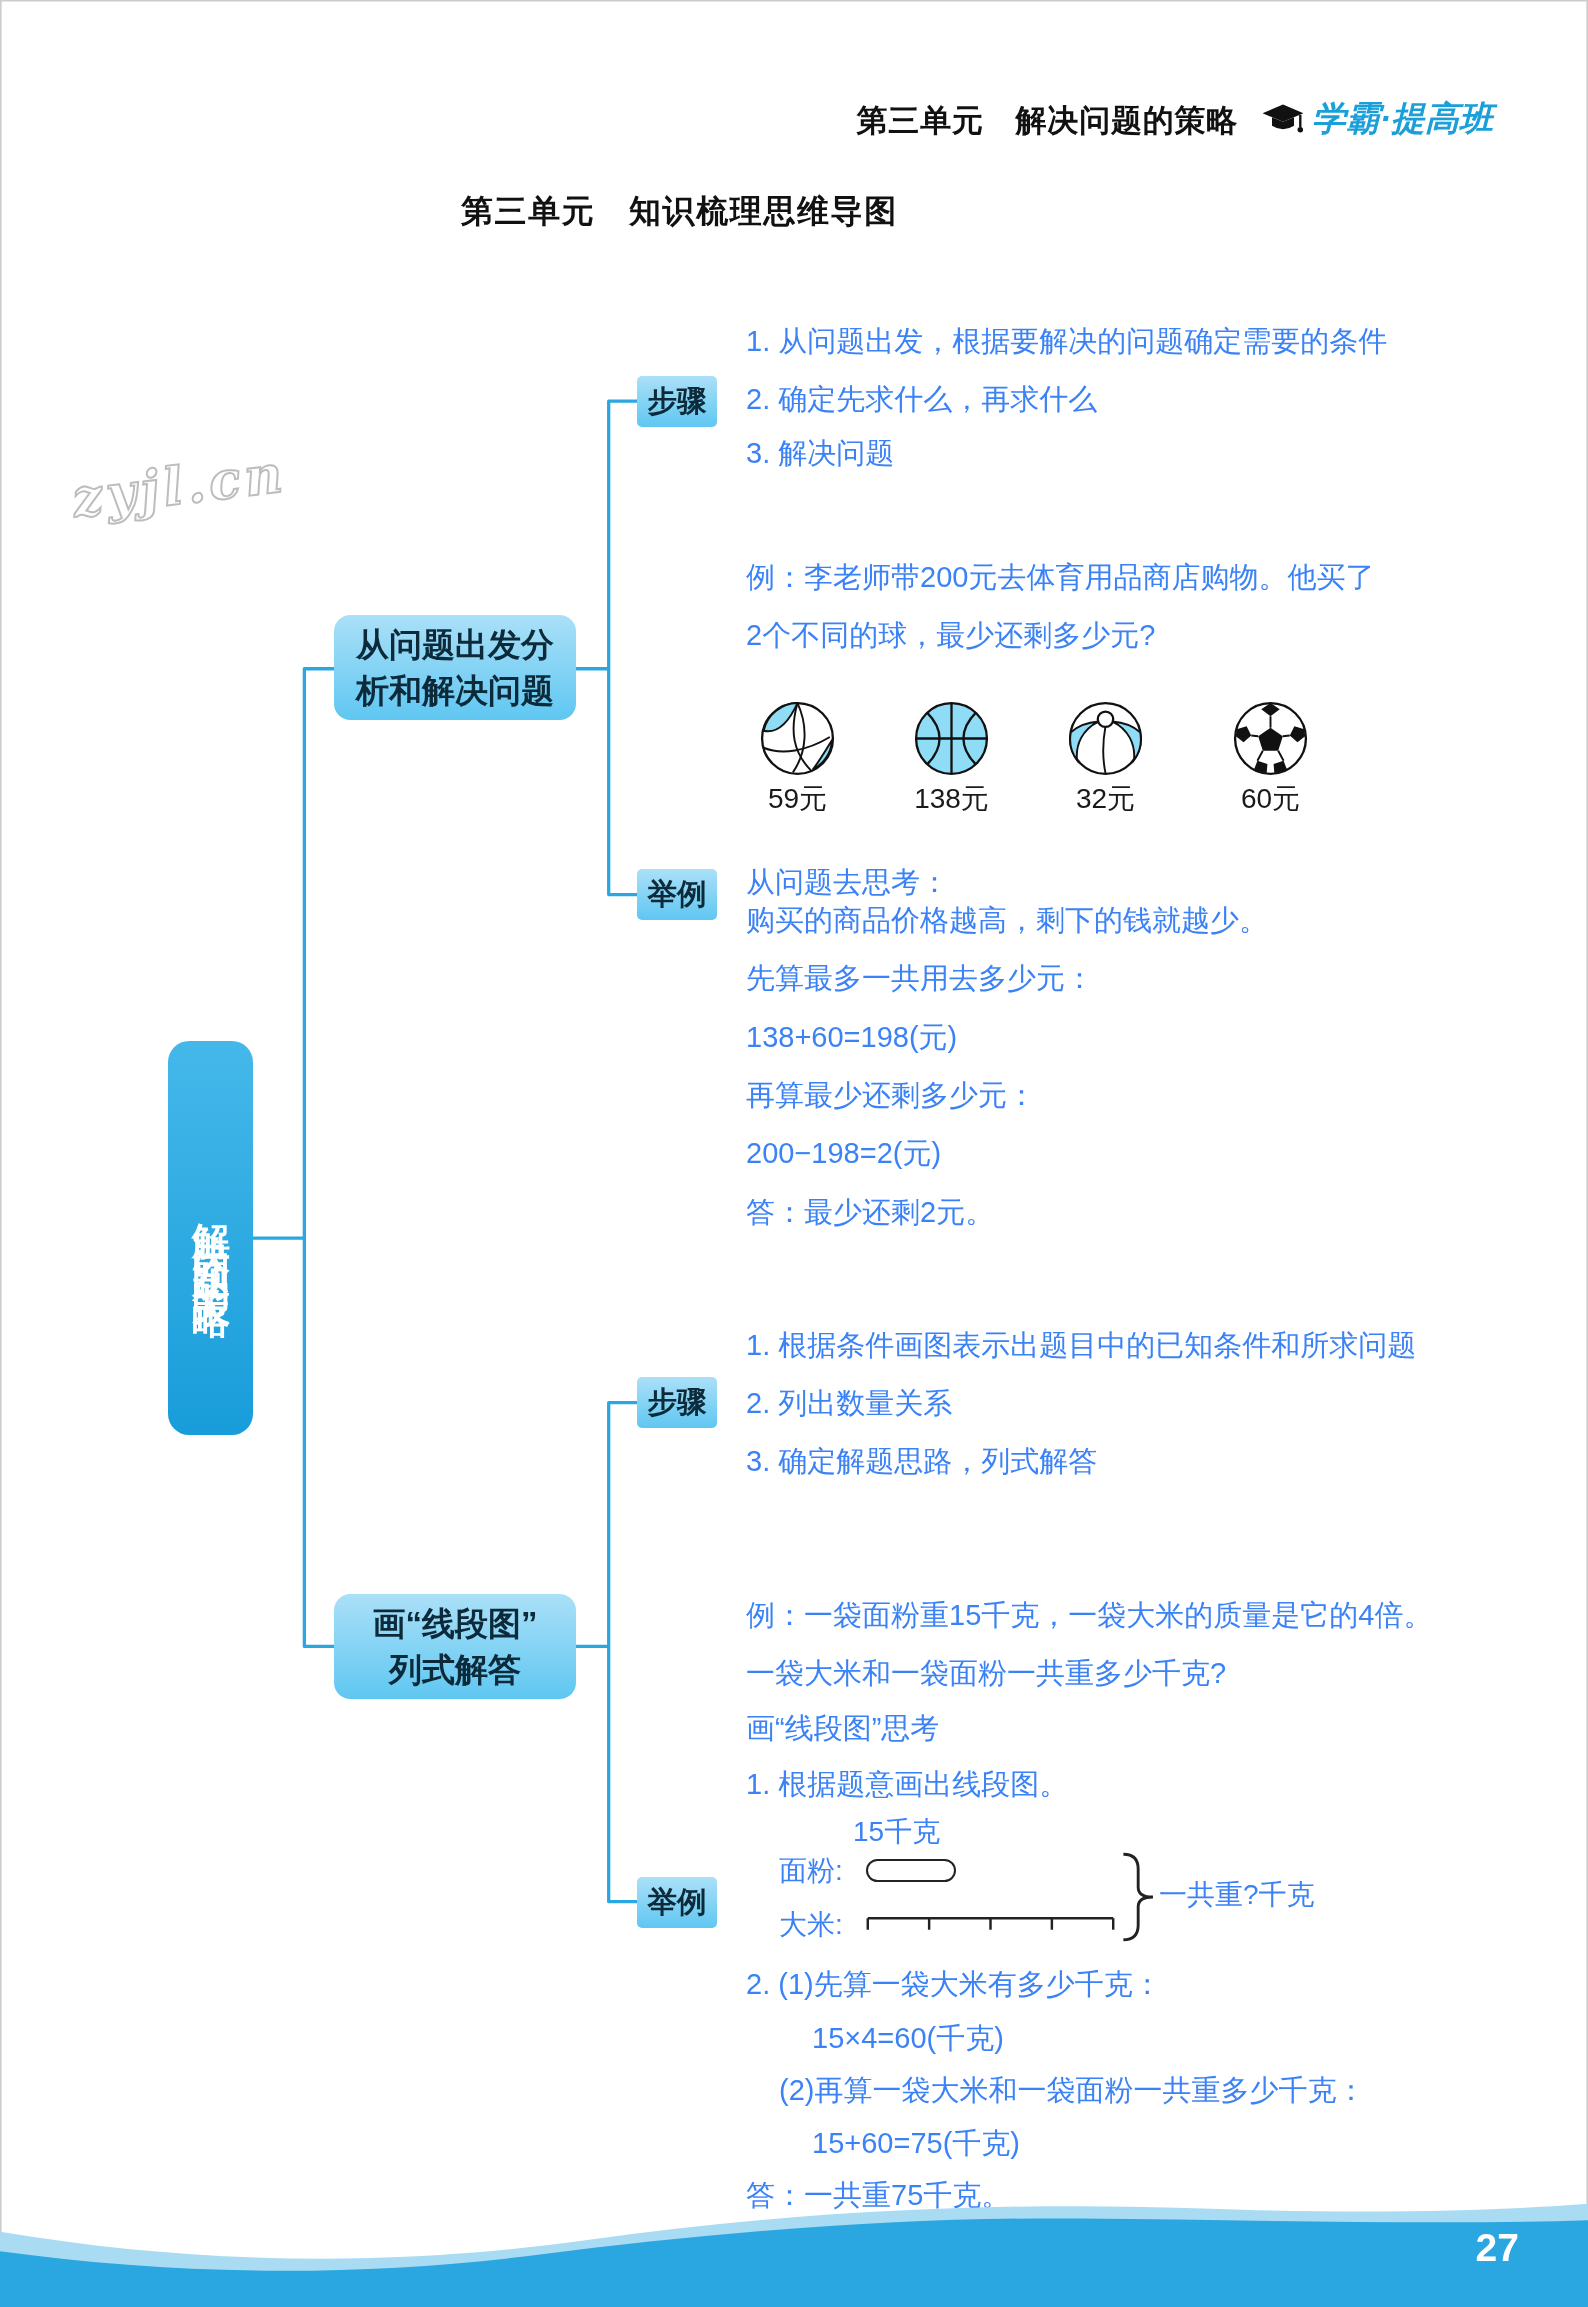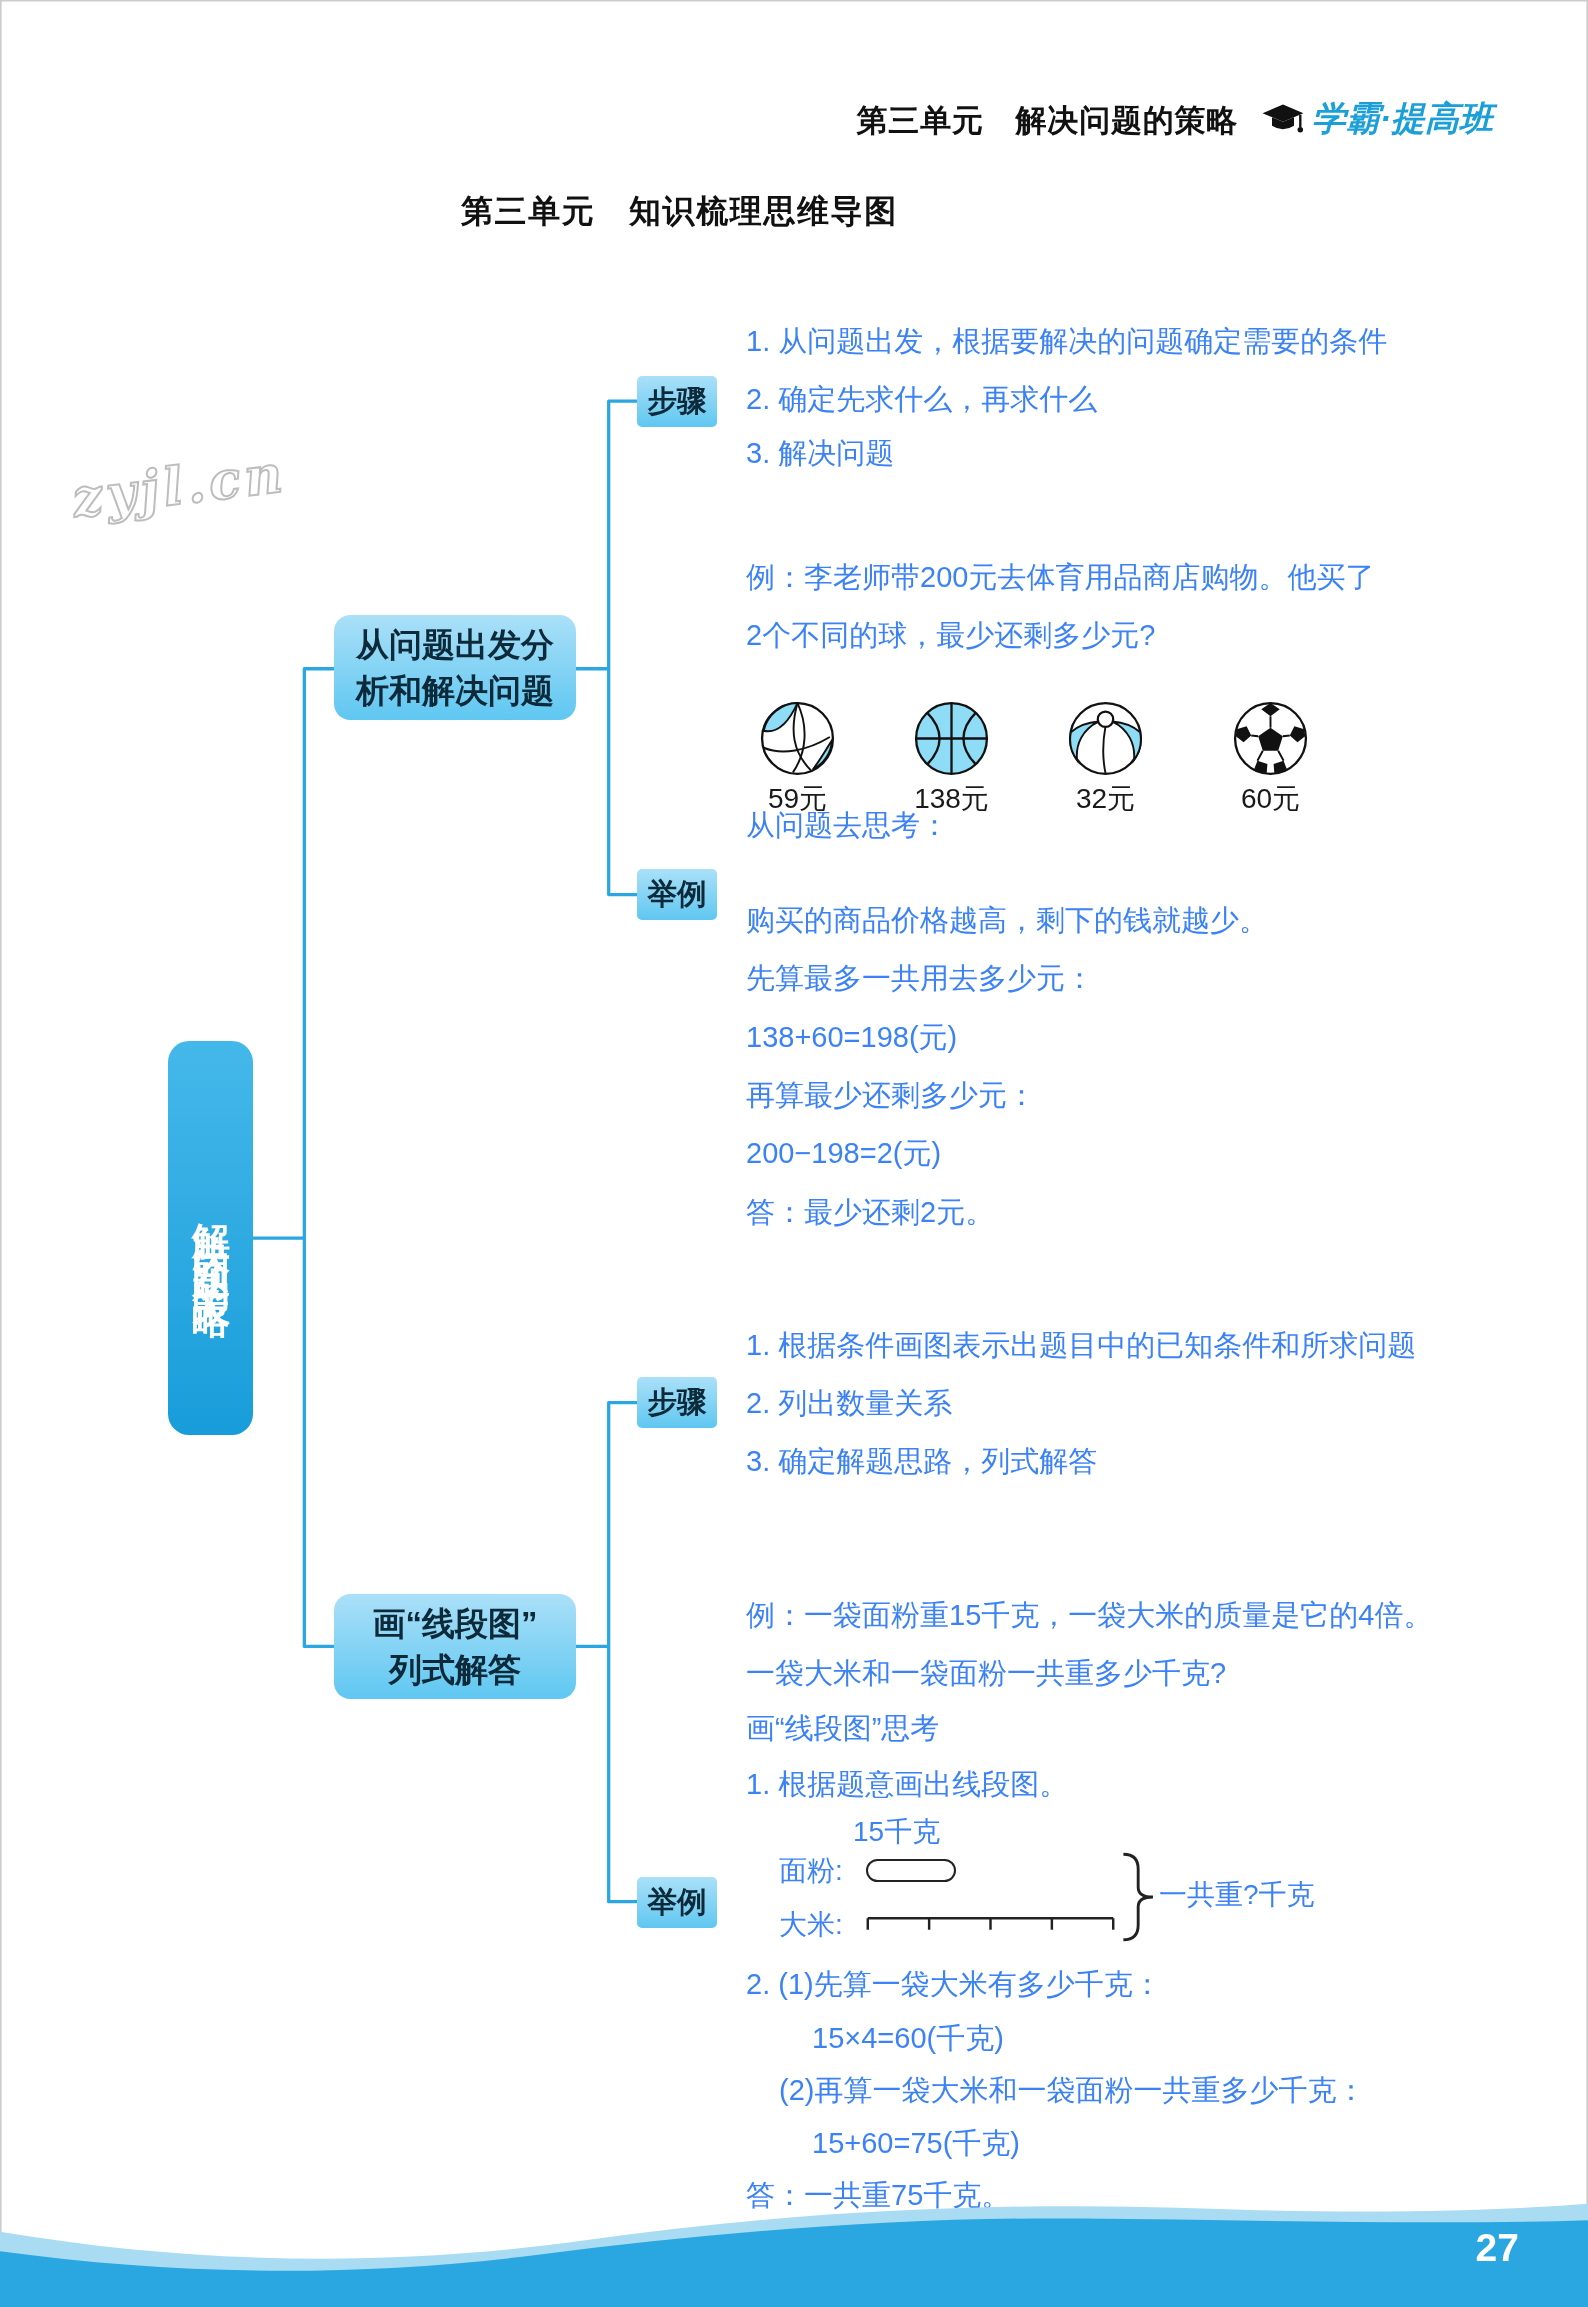--- a/index.html
+++ b/index.html
@@ -122,21 +122,21 @@
     <polygon points="28,92 33,79 46,83 45,95" fill="#111"></polygon>
     <polygon points="72,92 67,79 54,83 55,95" fill="#111"></polygon>
     <path d="M50,21 L50,36 M34,47 L25,46 M66,47 L75,46 M40,66 L33,79 M60,66 L67,79" stroke="#111" stroke-width="2.5" fill="none"></path>
   </svg>
 
   <div class="price" style="left:759px">59元</div>
   <div class="price" style="left:913px">138元</div>
   <div class="price" style="left:1067px">32元</div>
   <div class="price" style="left:1232px">60元</div>
 
-  <div class="t" style="top:807px">从问题去思考：</div>
+  <div class="t" style="top:864px">从问题去思考：</div>
   <div class="t" style="top:902px">购买的商品价格越高，剩下的钱就越少。</div>
   <div class="t" style="top:960px">先算最多一共用去多少元：</div>
   <div class="t" style="top:1019px">138+60=198(元)</div>
   <div class="t" style="top:1077px">再算最少还剩多少元：</div>
   <div class="t" style="top:1135px">200−198=2(元)</div>
   <div class="t" style="top:1194px">答：最少还剩2元。</div>
 
   <div class="t" style="top:1327px">1. 根据条件画图表示出题目中的已知条件和所求问题</div>
   <div class="t" style="top:1385px">2. 列出数量关系</div>
   <div class="t" style="top:1443px">3. 确定解题思路，列式解答</div>

